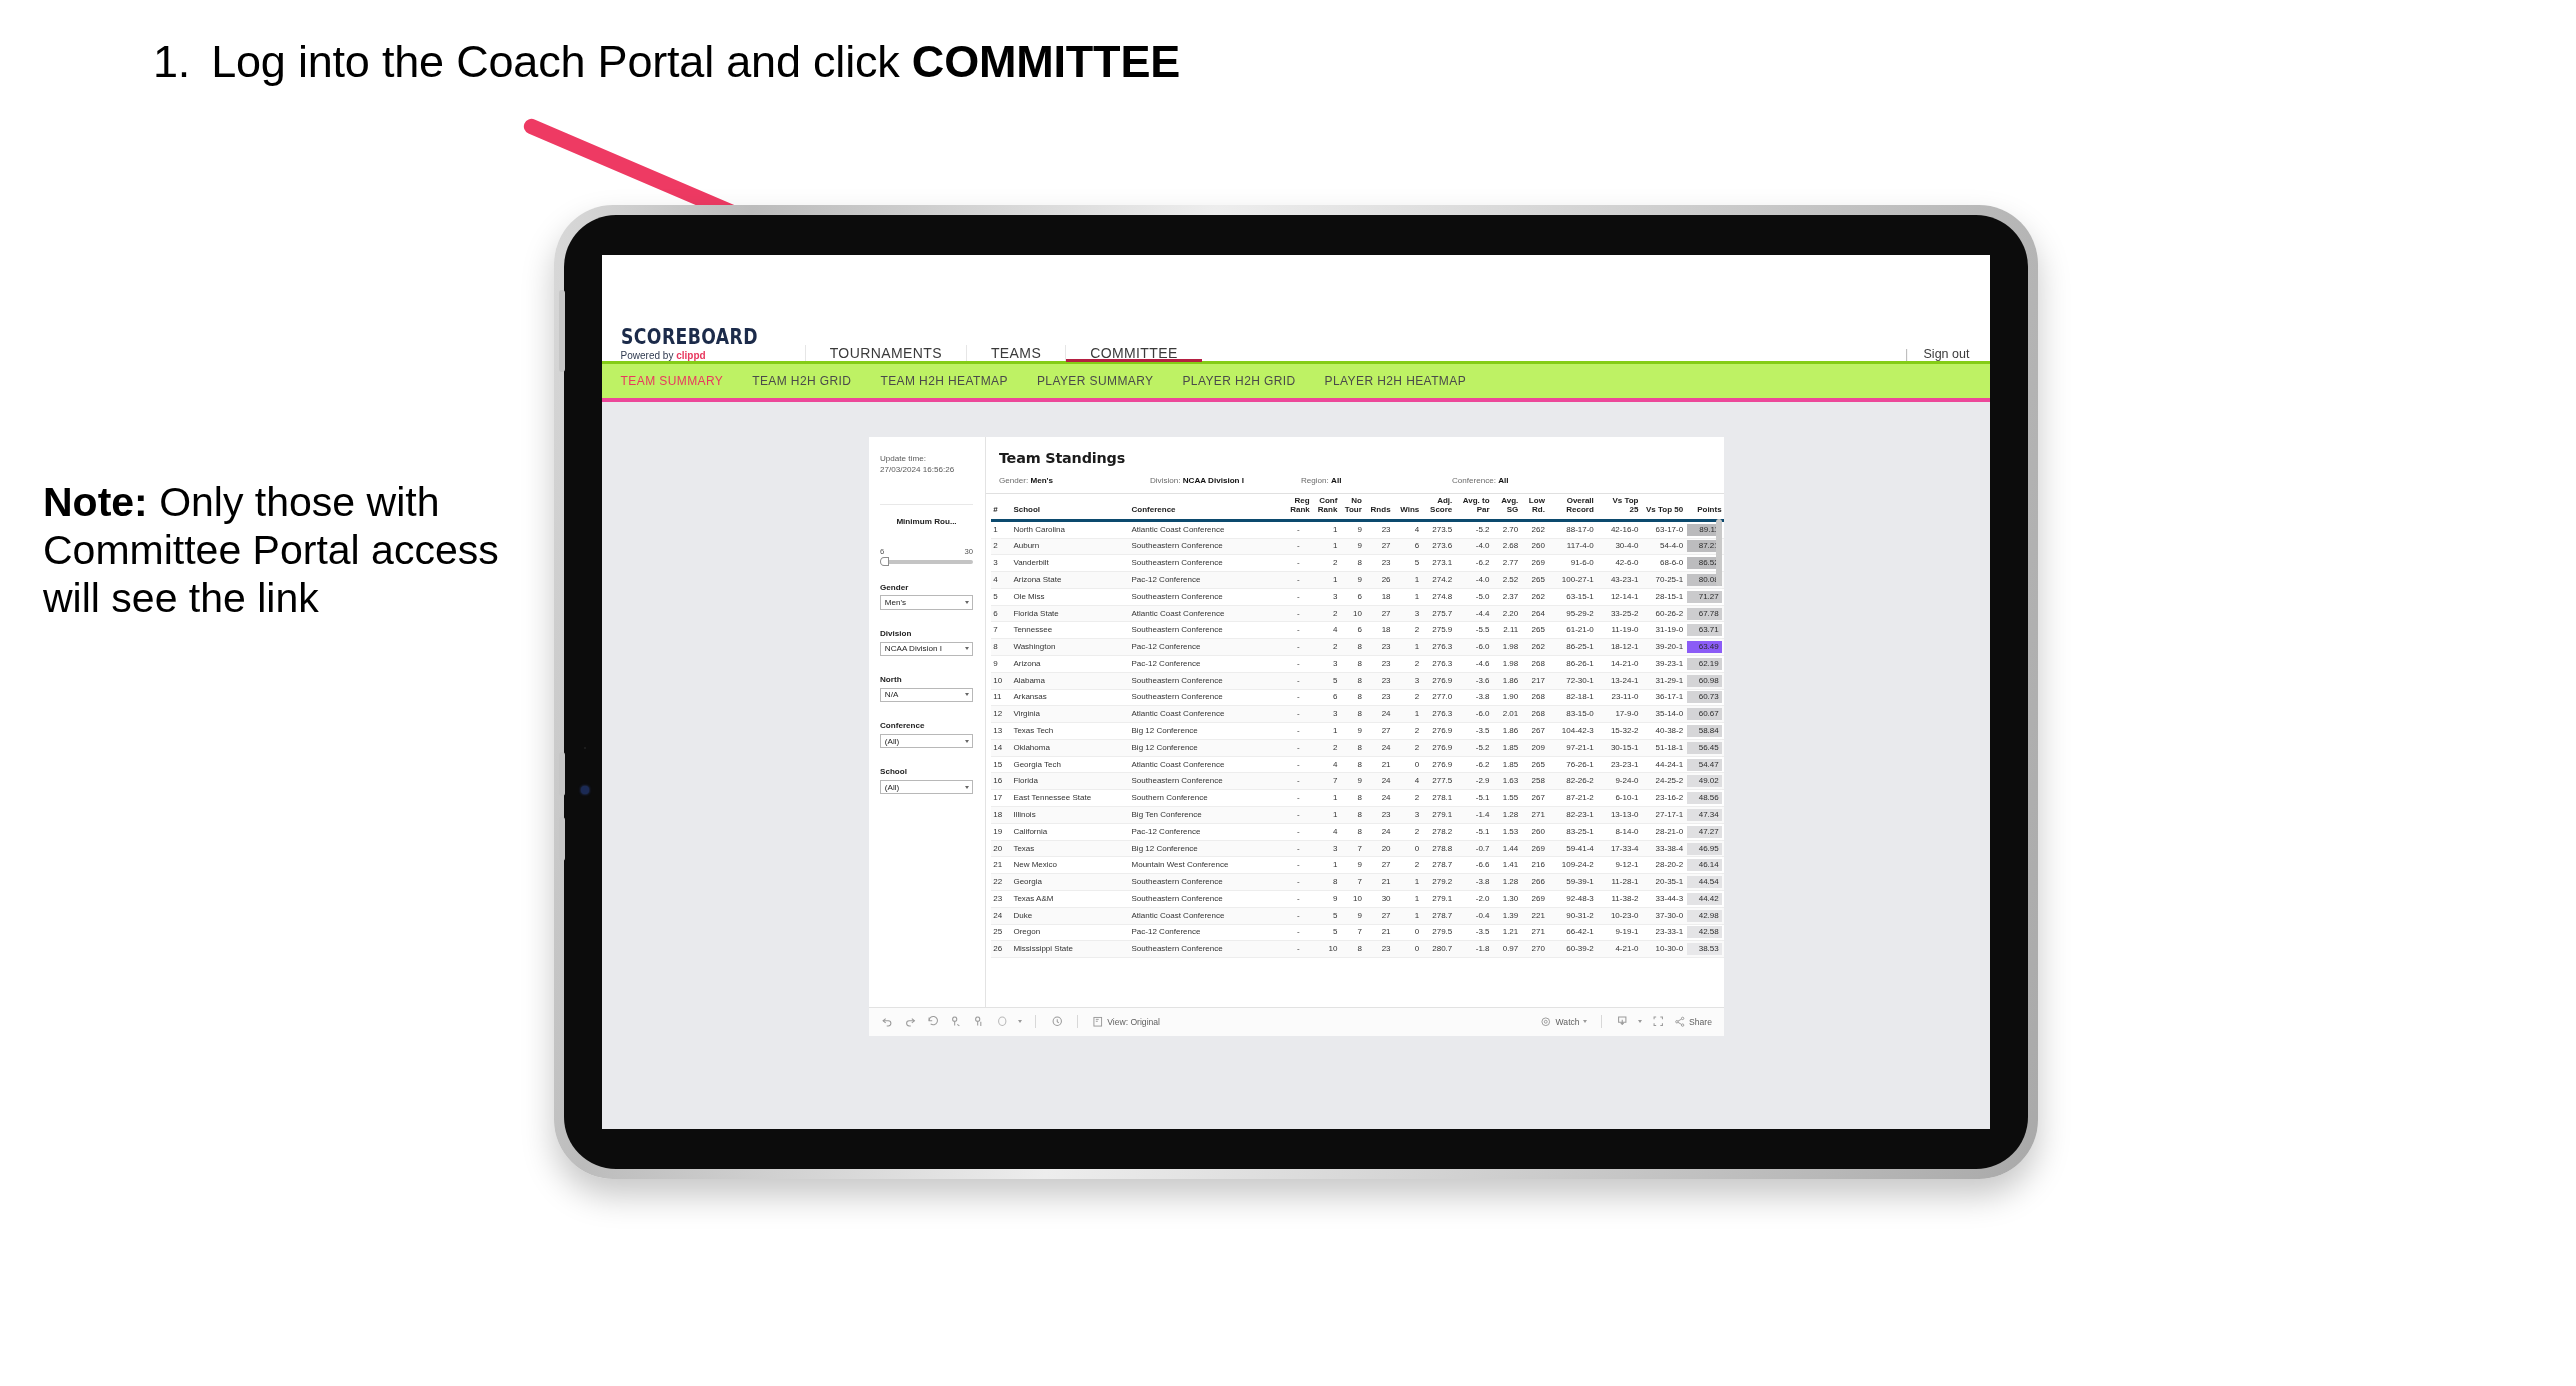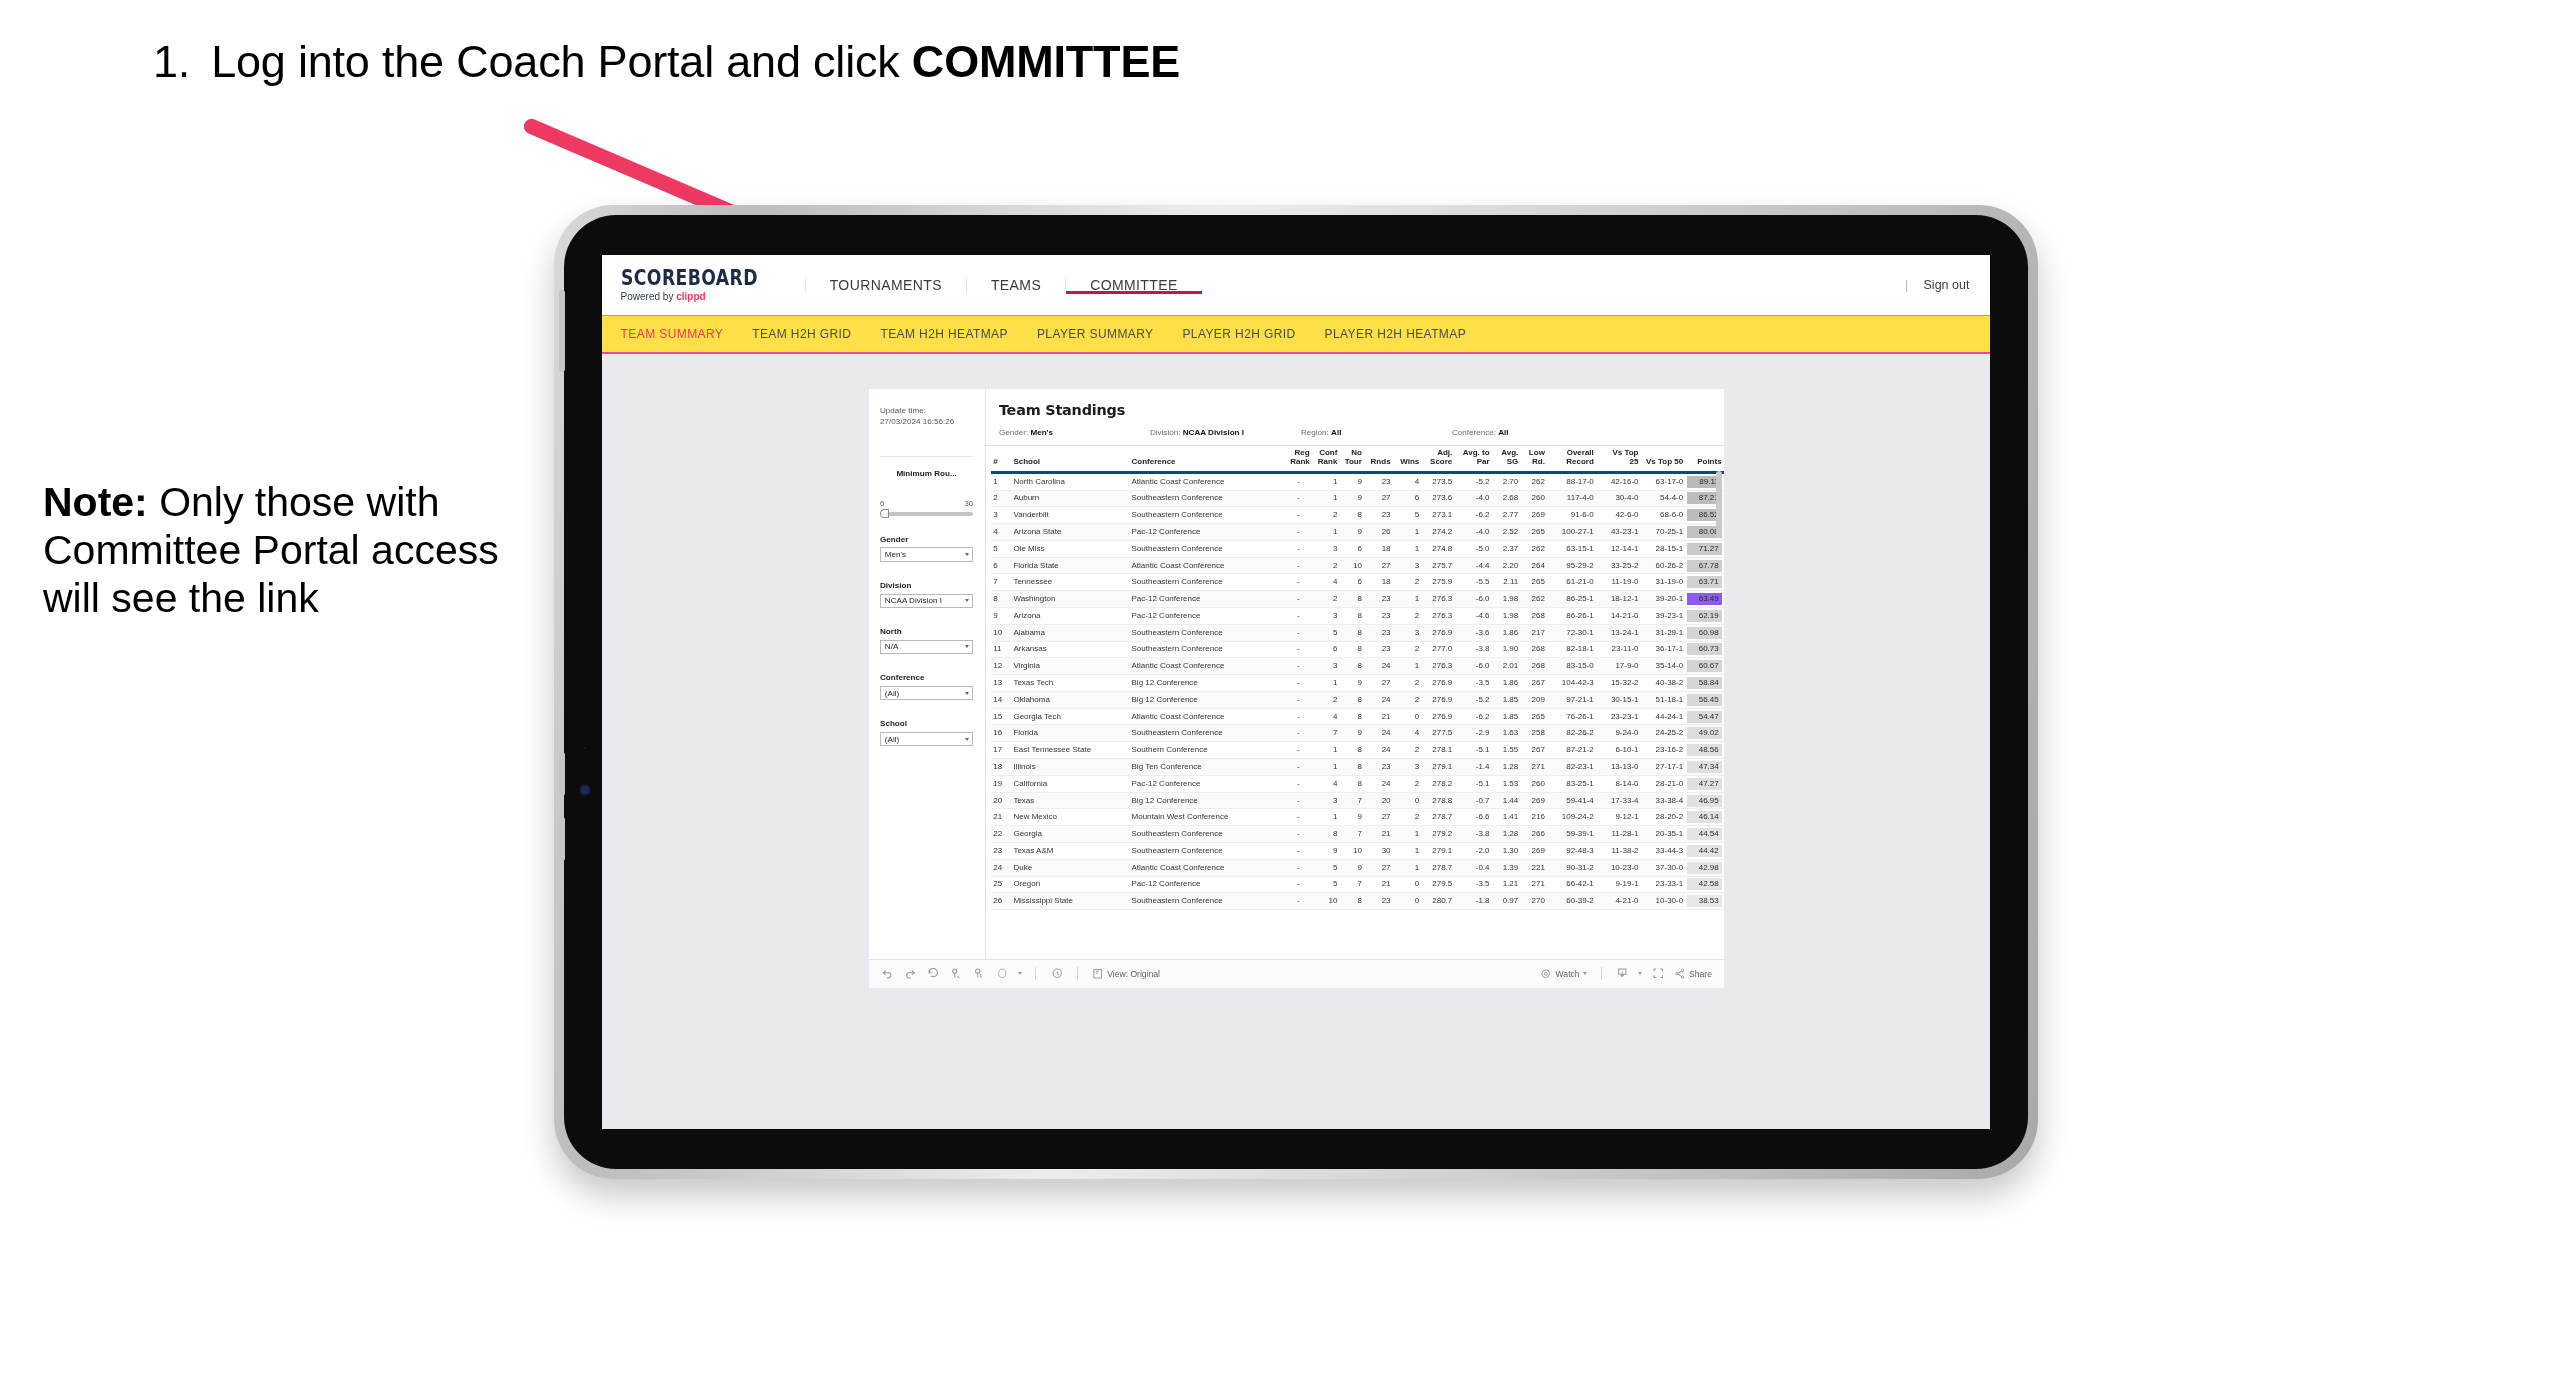--- a/index.html
+++ b/index.html
@@ -88,24 +88,25 @@
     overflow: hidden;
     display: flex;
     flex-direction: column;
   }
 
   
   .topnav {
     height: 61px;
     flex: 0 0 61px;
     background: #ffffff;
-    border-bottom: 1px solid #84cc16;
+    border-bottom: 3px solid #84cc16;
     display: flex;
-    align-items: center;
+    align-items: flex-end;
     position: relative;
+    margin-top: 48px;
   }
   .logo-wrap {
     display: flex; flex-direction: column;
     justify-content: center;
     padding: 0 17px 0 19px;
     min-width: 151px;
   }
   .logo-main {
     font-family: "DejaVu Sans", sans-serif;
     font-weight: bold;
@@ -149,22 +150,22 @@
     font-size: 12.5px;
     color: #3a3a3a;
   }
   .nav-right .sep { color: #b9b9b9; margin-right: 15.3px; }
   .signout { cursor: pointer; }
 
   
   .subnav {
     height: 38px;
     flex: 0 0 38px;
-    background: #fde047;
-    border-bottom: 2px solid #ec4899;
+    background: #bef264;
+    border-bottom: 4px solid #ec4899;
     display: flex;
     align-items: center;
     padding-left: 19px;
     gap: 29px;
   }
   .subnav-item {
     font-size: 12px;
     letter-spacing: 0.4px;
     color: #4a4a4a;
     cursor: pointer;

